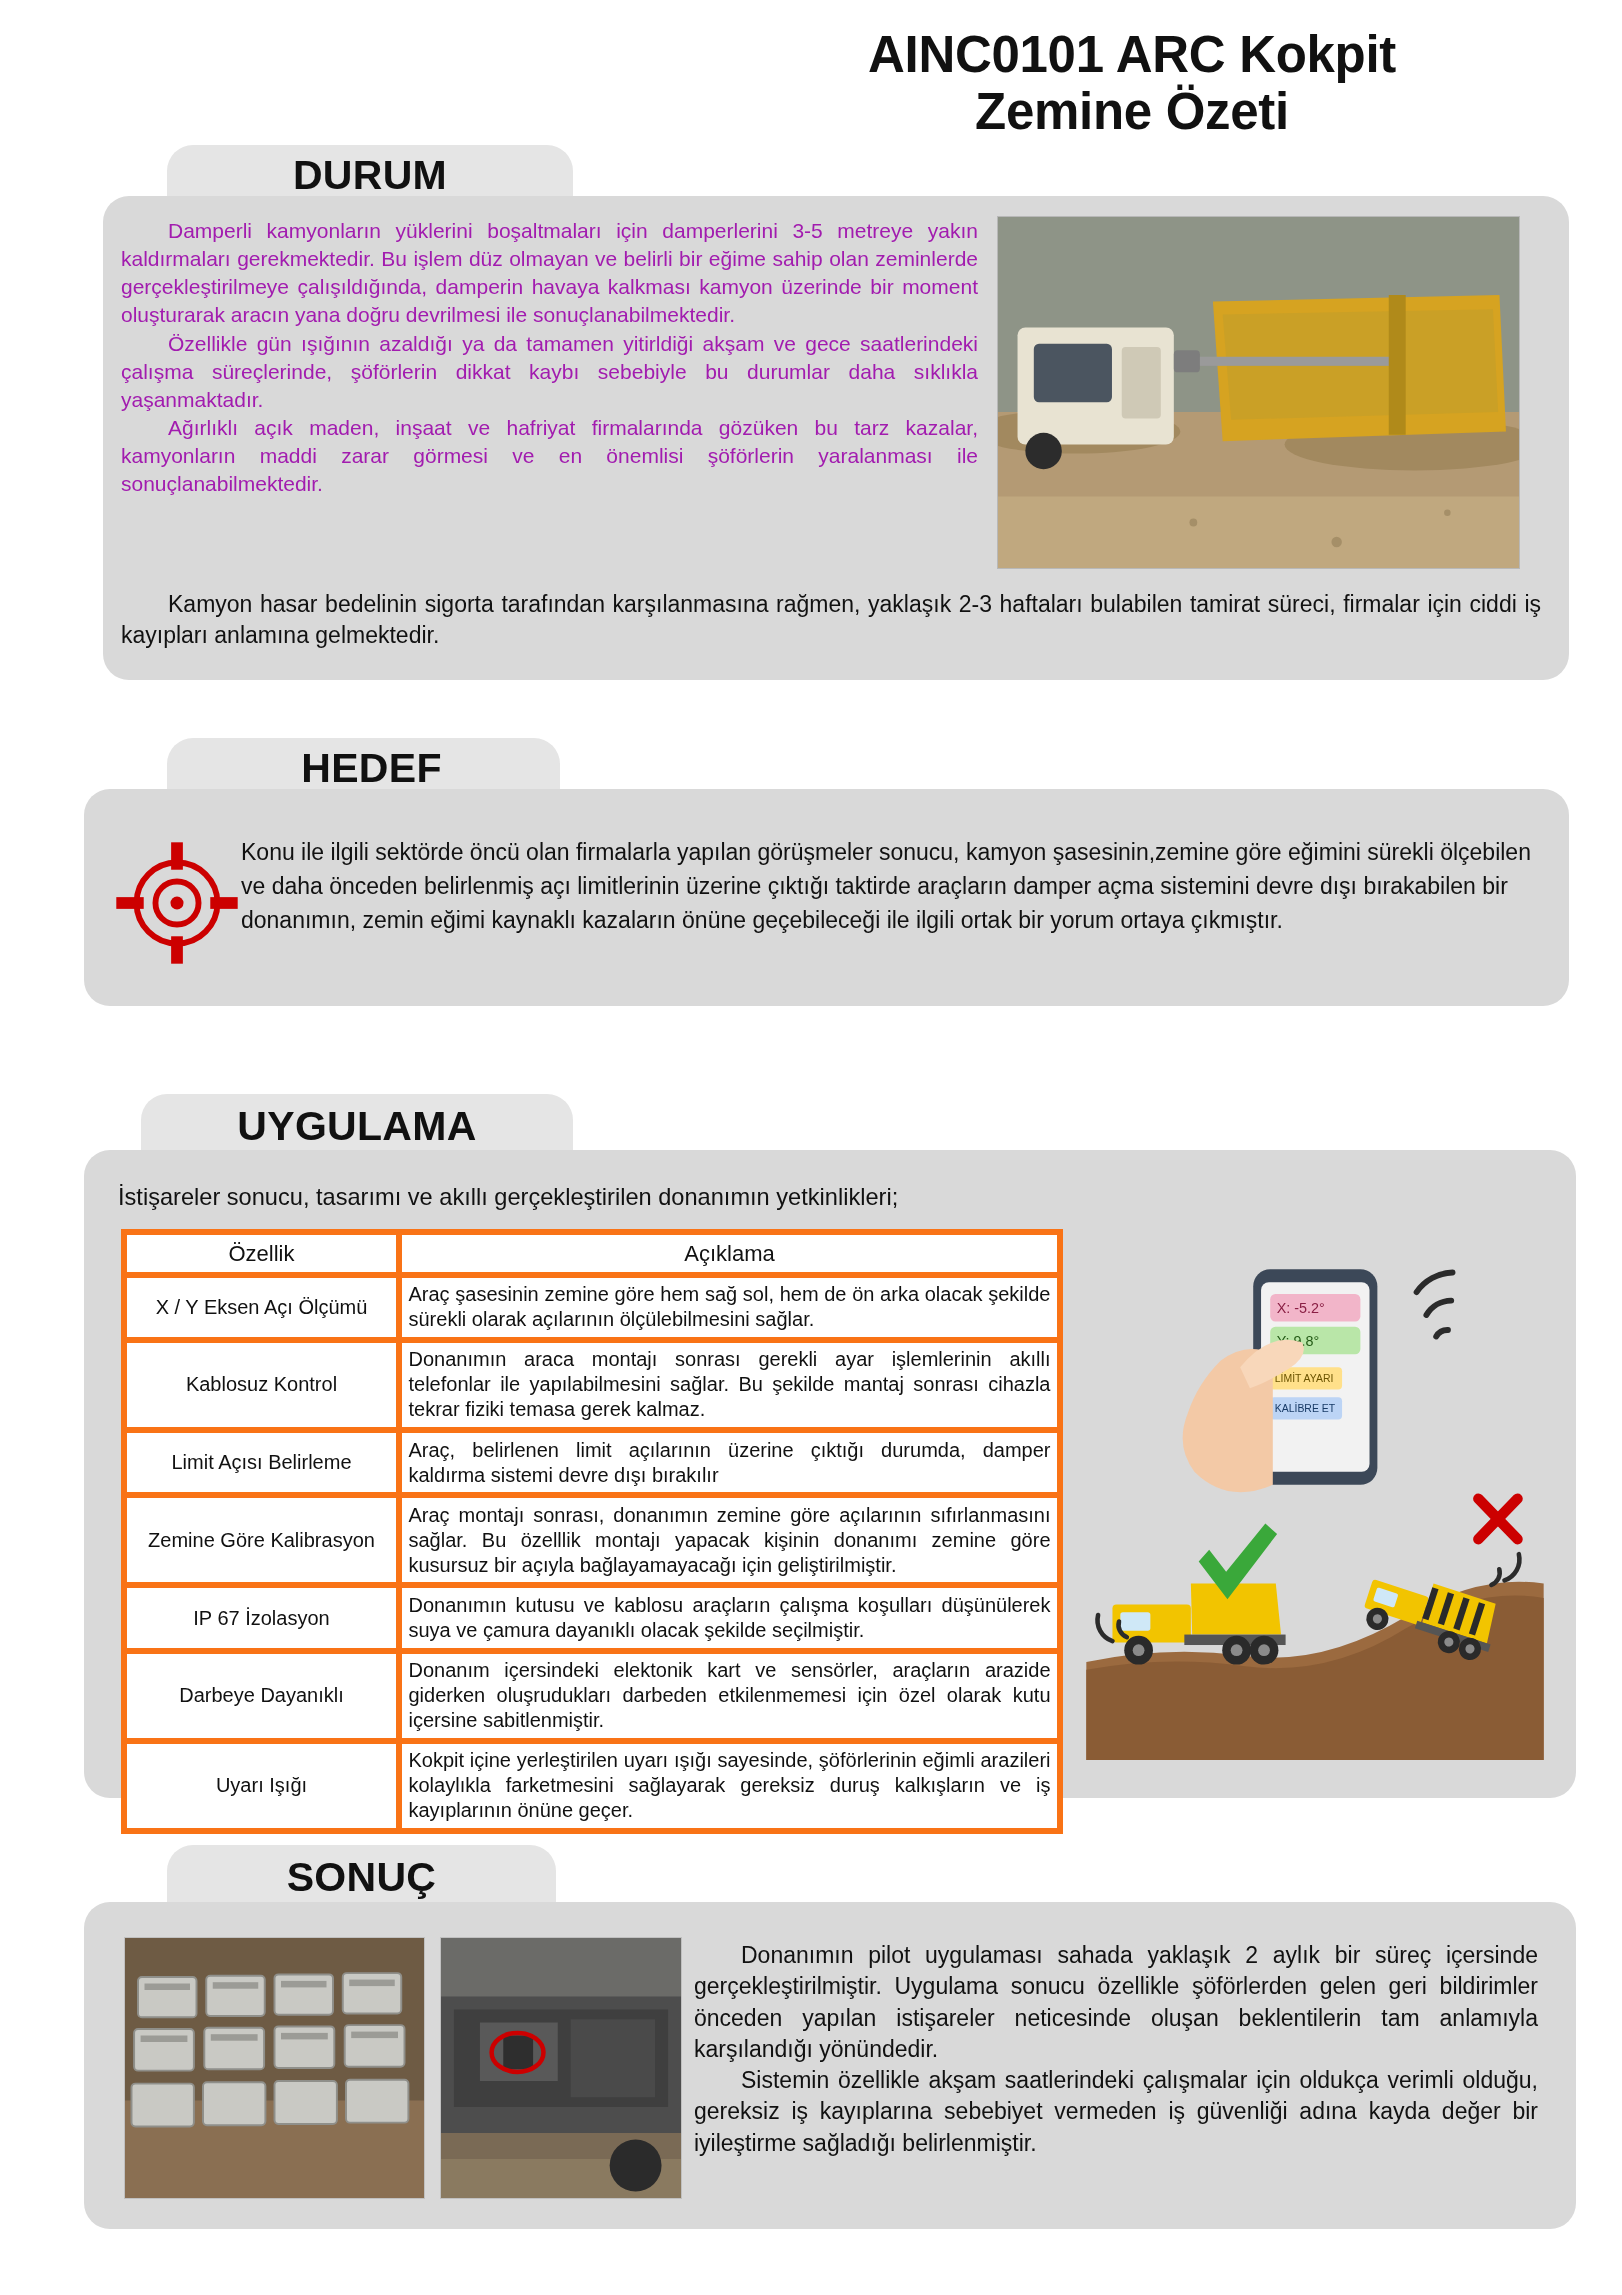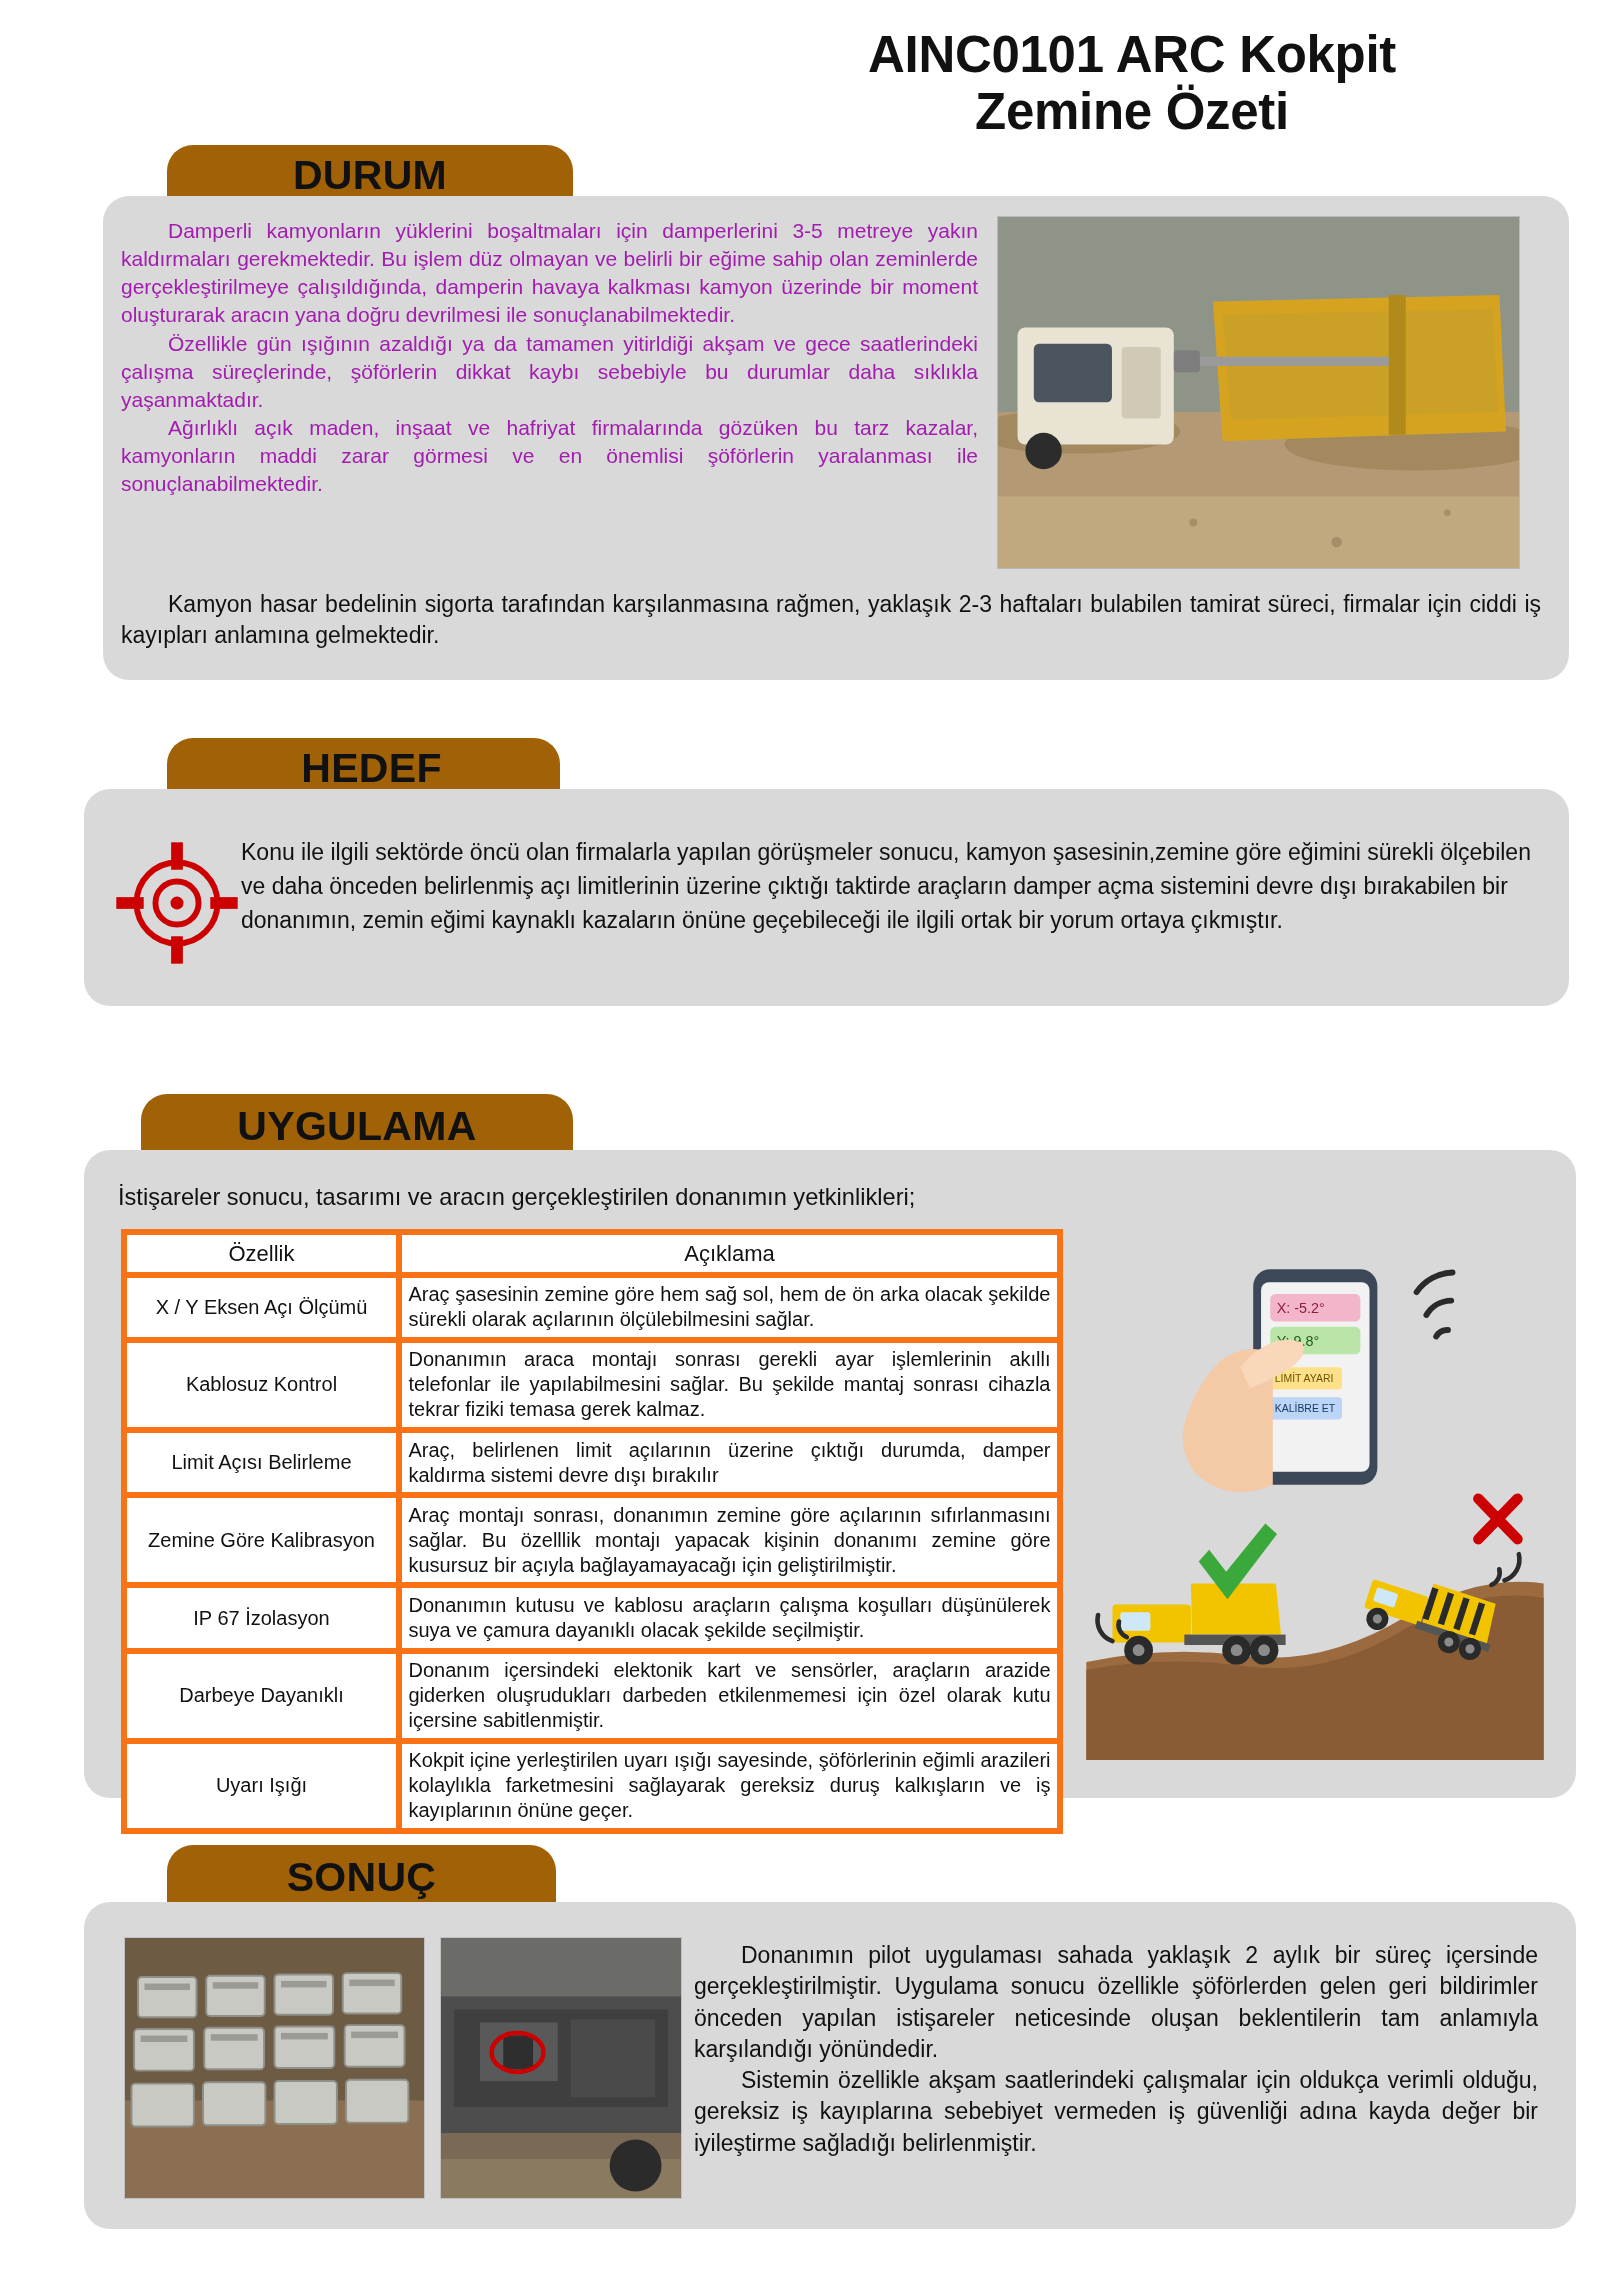--- a/index.html
+++ b/index.html
@@ -32,21 +32,21 @@
   }
 
   
   .panel {
     position: absolute;
     background: #d9d9d9;
     border-radius: 39px;
   }
   .tab {
     position: absolute;
-    background: #a16207;
+    background: #e5e5e5;
     border-radius: 26px 26px 0 0;
     display: flex;
     align-items: center;
     justify-content: center;
   }
   .tab-label {
     font-size: 41px;
     font-weight: bold;
     color: #111;
     letter-spacing: 0.3px;
@@ -230,21 +230,21 @@
     <rect x="146" y="86" width="42" height="18" fill="#cc0000"></rect>
   </svg>
 </div>
 <div id="hedef-text">Konu ile ilgili sektörde öncü olan firmalarla yapılan görüşmeler sonucu, kamyon şasesinin,zemine göre eğimini sürekli ölçebilen ve daha önceden belirlenmiş açı limitlerinin üzerine çıktığı taktirde araçların damper açma sistemini devre dışı bırakabilen bir donanımın, zemin eğimi kaynaklı kazaların önüne geçebileceği ile ilgili ortak bir yorum ortaya çıkmıştır.</div>
 
 <div class="tab" id="uygulama-tab">
   <span class="tab-label">UYGULAMA</span>
 </div>
 <div class="panel" id="uygulama-panel"></div>
 
-<div id="uygulama-intro">İstişareler sonucu, tasarımı ve aracın gerçekleştirilen donanımın yetkinlikleri;</div>
+<div id="uygulama-intro">İstişareler sonucu, tasarımı ve akıllı gerçekleştirilen donanımın yetkinlikleri;</div>
 
 <table class="feature-table">
   <thead>
     <tr>
       <th>Özellik</th>
       <th>Açıklama</th>
     </tr>
   </thead>
   <tbody>
     <tr>

